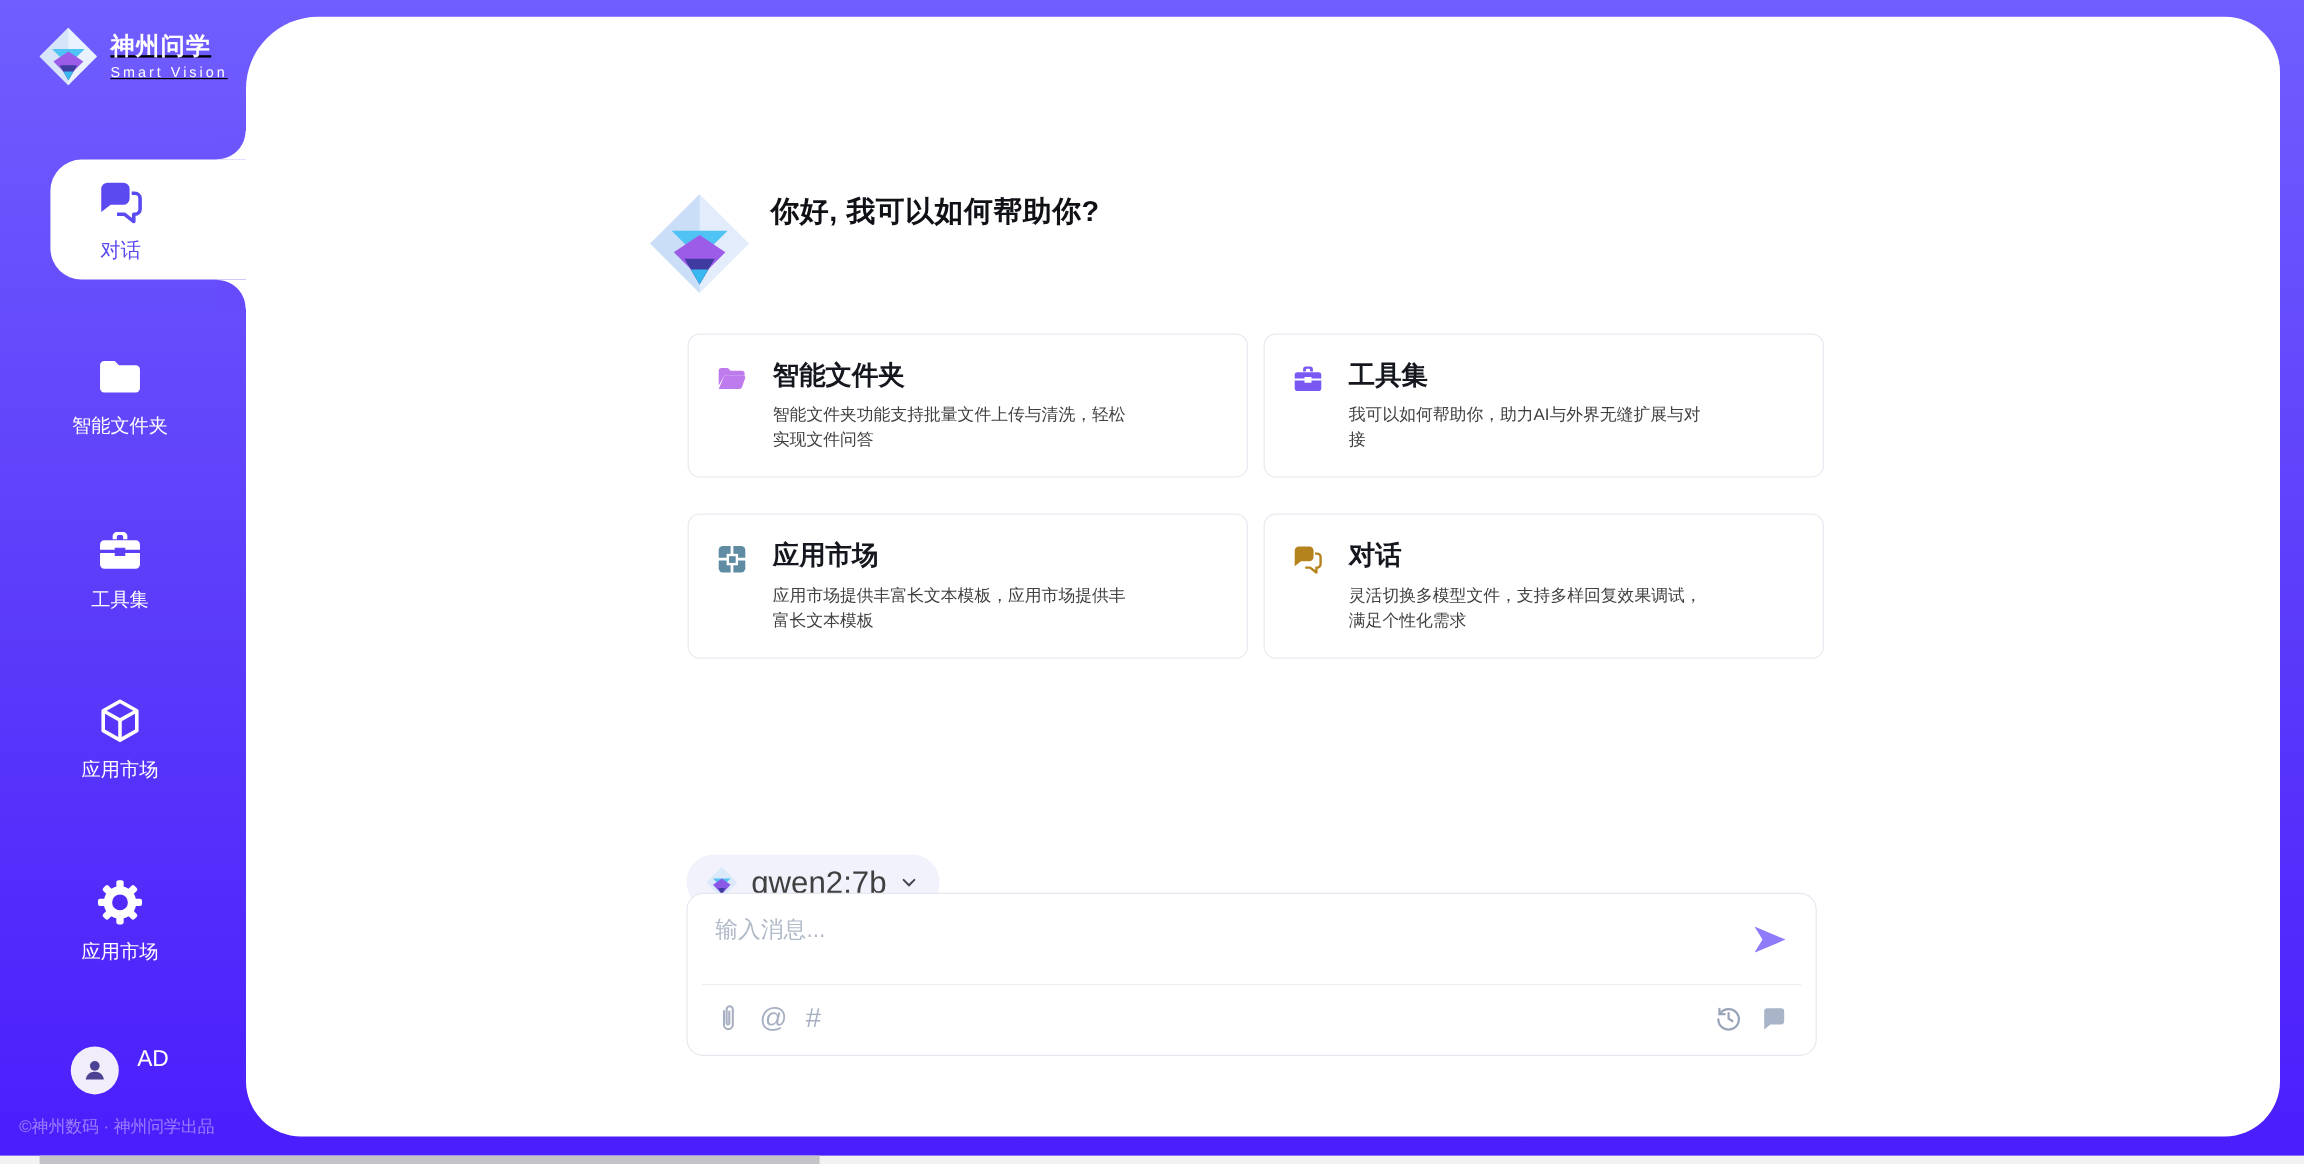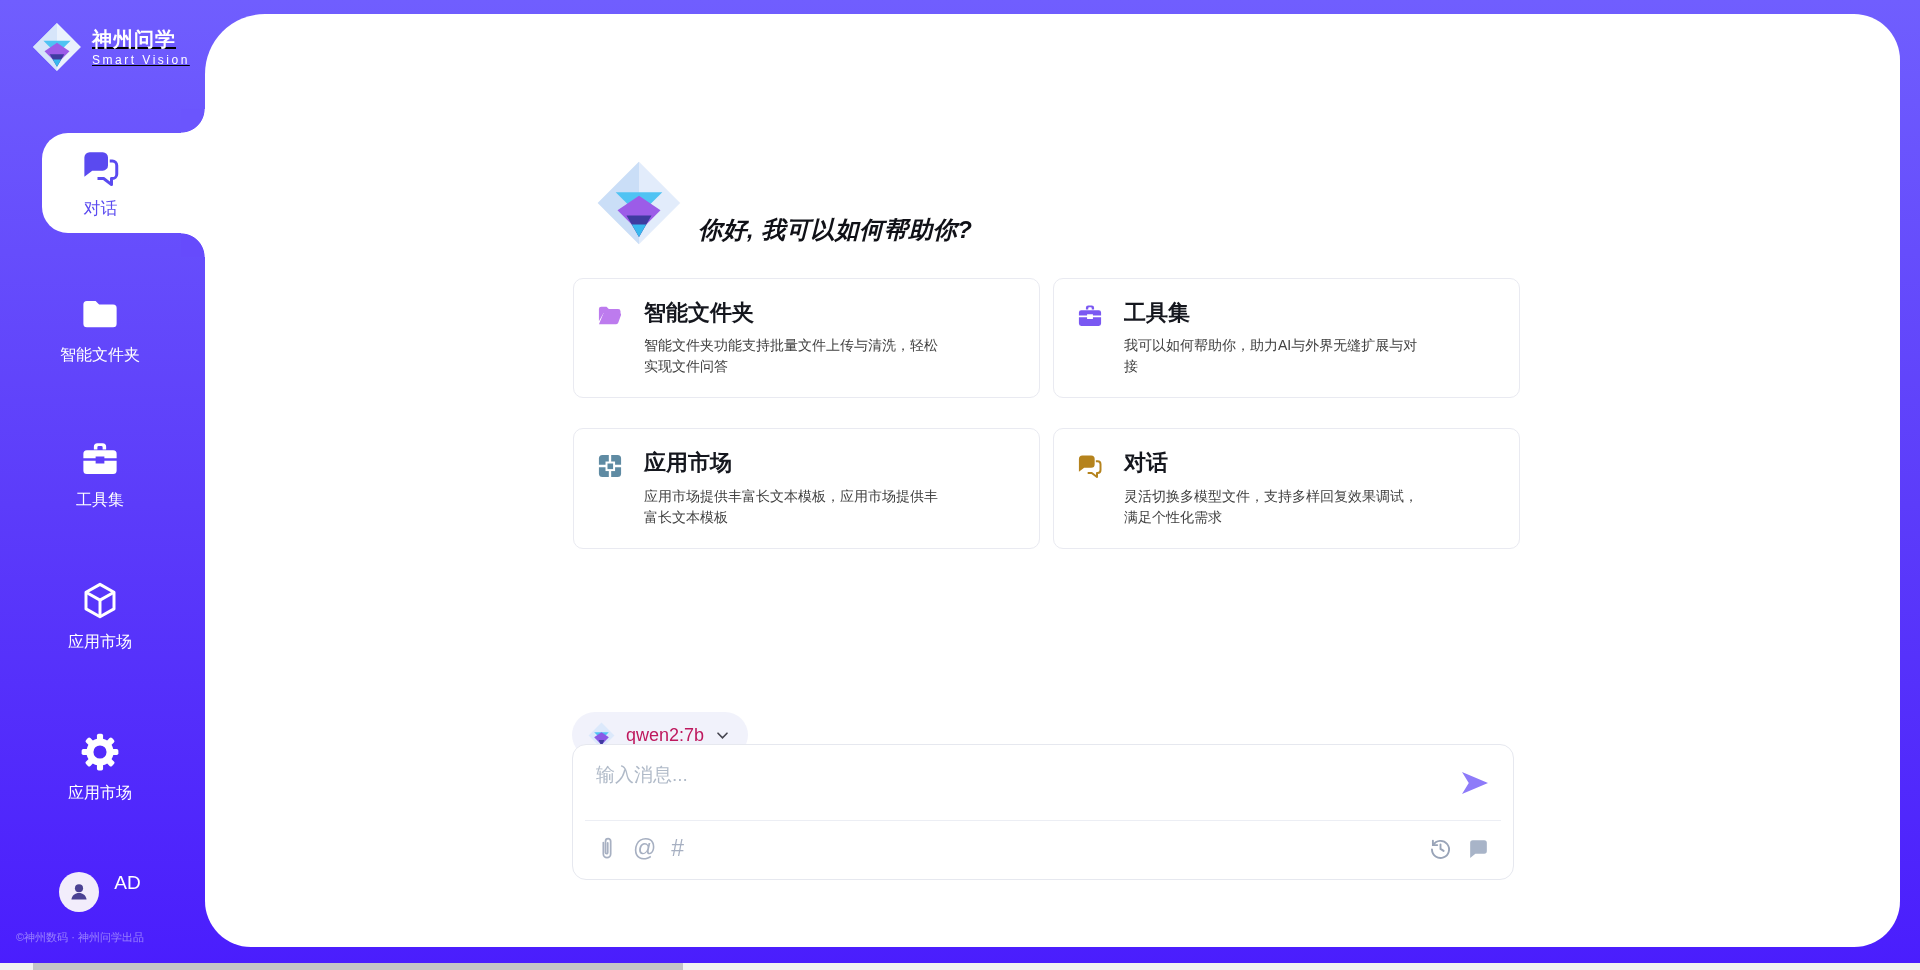--- a/index.html
+++ b/index.html
@@ -31,38 +31,38 @@
             align-items:center;gap:10px;cursor:pointer;}
   .nav-icon{width:42px;height:42px;display:flex;align-items:center;justify-content:center;color:#fff;}
   .nav-label{font-size:16px;color:#fff;}
   .ni-2{top:293px;} .ni-3{top:438px;} .ni-4{top:580px;} .ni-5{top:731px;}
 
   .avatar-row{position:absolute;left:0;top:872px;width:200px;display:flex;
               justify-content:center;gap:15px;cursor:pointer;}
   .avatar-circle{width:40px;height:40px;border-radius:50%;background:#f2edfb;display:flex;
                  align-items:center;justify-content:center;color:#4b4293;}
   .avatar-label{color:#fff;font-size:19px;}
-  .footer-text{position:absolute;left:16px;top:930px;color:rgba(255,255,255,0.42);font-size:11px;}
-
-  
-  .greet{position:absolute;left:596px;top:160px;display:flex;align-items:flex-end;gap:16px;font-style:italic;}
+  .footer-text{position:absolute;left:16px;top:930px;color:rgba(255,255,255,0.42);font-size:14px;}
+
+  
+  .greet{position:absolute;left:540px;top:160px;display:flex;align-items:flex-start;gap:16px;}
   .greet-text{font-size:24px;font-weight:bold;color:#101117;letter-spacing:0.5px;}
 
   .cards{position:absolute;left:573px;top:278px;display:grid;
          grid-template-columns:467px 467px;grid-column-gap:13px;grid-row-gap:30px;}
   .card{background:#fff;border:1px solid #e9eaf1;border-radius:10px;min-height:120px;
         padding:21px 24px 20px 22px;display:flex;gap:20px;cursor:pointer;}
   .card-icon{flex:0 0 28px;height:28px;margin-top:2px;}
   .card-title{font-size:22px;font-weight:bold;color:#15171e;line-height:1.2;}
   .card-desc{font-size:14px;color:#404040;line-height:21px;margin-top:9px;max-width:302px;}
 
   .model-pill{position:absolute;left:572px;top:712px;height:46px;background:#f1f2fb;
               border-radius:23px;display:flex;align-items:center;gap:11px;padding:0 18px 0 16px;
               cursor:pointer;}
-  .pill-text{font-size:18px;color:#be185d;}
+  .pill-text{font-size:26px;color:#404040;}
   .pill-chev{color:#45454f;display:flex;}
 
   .composer{position:absolute;left:572px;top:744px;width:942px;height:136px;background:#fff;
             border:1px solid #e6e8ef;border-radius:14px;}
   .composer-input{position:absolute;left:0;top:0;width:100%;height:70px;border:none;outline:none;
             resize:none;padding:17px 60px 0 23px;font-size:19px;color:#333;background:transparent;}
   .composer-input::placeholder{color:#b0bac8;}
   .send-btn{position:absolute;right:25px;top:27px;width:26px;height:22px;background:#8e7bf9;
             clip-path:polygon(0% 0%,100% 50%,0% 100%,26% 50%);cursor:pointer;}
   .composer-divider{position:absolute;left:12px;right:12px;top:75px;height:1px;background:#eceef4;}

